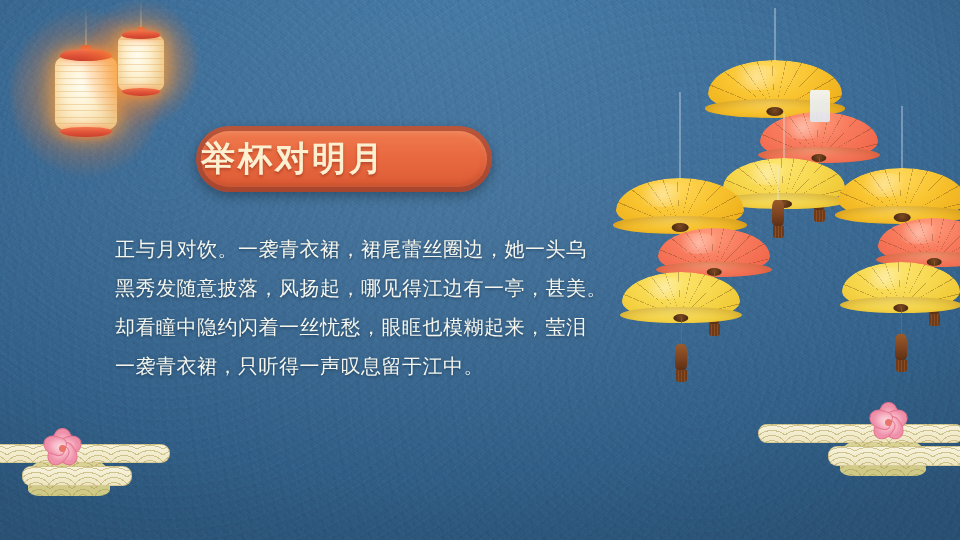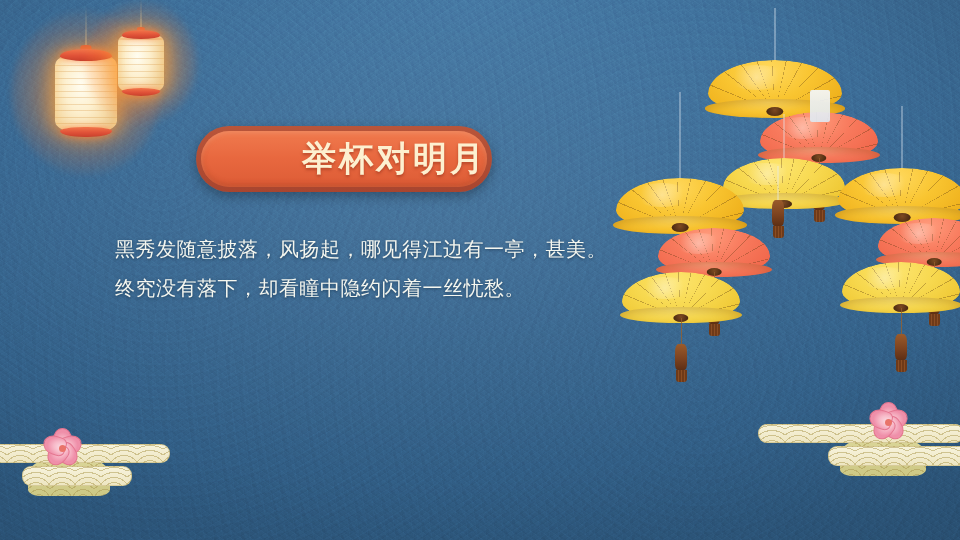--- a/index.html
+++ b/index.html
@@ -85,21 +85,21 @@
     width:296px;height:66px;
     border-radius:36px;
     background:linear-gradient(180deg,#b9553a 0%,#a8452f 100%);
     padding:5px;
     box-shadow:0 4px 12px rgba(0,0,0,.3);
   }
   .title-banner .inner{
     width:100%;height:100%;
     border-radius:32px;
     background:linear-gradient(180deg,#f07a4e 0%,#e8683f 48%,#dd5c36 100%);
-    display:flex;align-items:center;justify-content:flex-end;
+    display:flex;align-items:center;justify-content:flex-start;
     box-shadow:inset 0 2px 5px rgba(255,170,130,.45), inset 0 -2px 6px rgba(120,40,20,.3);
   }
   .title-text{
     font-size:34px;font-weight:bold;letter-spacing:3px;
     color:#fdf0d0;
     text-shadow:0 2px 3px rgba(140,45,25,.55);
     white-space:nowrap;
   }
 
   
@@ -352,22 +352,24 @@
 
   <div class="paper-slip"></div>
 
   <div class="title-banner">
     <div class="inner">
       <span class="title-text">举杯对明月</span>
     </div>
   </div>
 
   <div class="body-copy">
+    <p>正与月对饮。一袭青衣裙，裙尾蕾丝圈边，她一头乌</p>
     <p>黑秀发随意披落，风扬起，哪见得江边有一亭，甚美。</p>
-    <p>终究没有落下，却看瞳中隐约闪着一丝忧愁。</p>
+    <p>却看瞳中隐约闪着一丝忧愁，眼眶也模糊起来，莹泪</p>
+    <p>一袭青衣裙，只听得一声叹息留于江中。</p>
   </div>
 
   <div class="cloud" style="left:-10px;top:440px;width:200px;height:56px;">
     <div class="blob" style="left:38px;top:16px;width:82px;height:40px;"></div>
     <div class="bar" style="left:-10px;top:4px;width:190px;height:19px;"></div>
     <div class="bar" style="left:32px;top:26px;width:110px;height:20px;"></div>
     <div class="sakura" style="left:50px;top:-14px;">
       <span></span>
         <span></span>
         <span></span>

